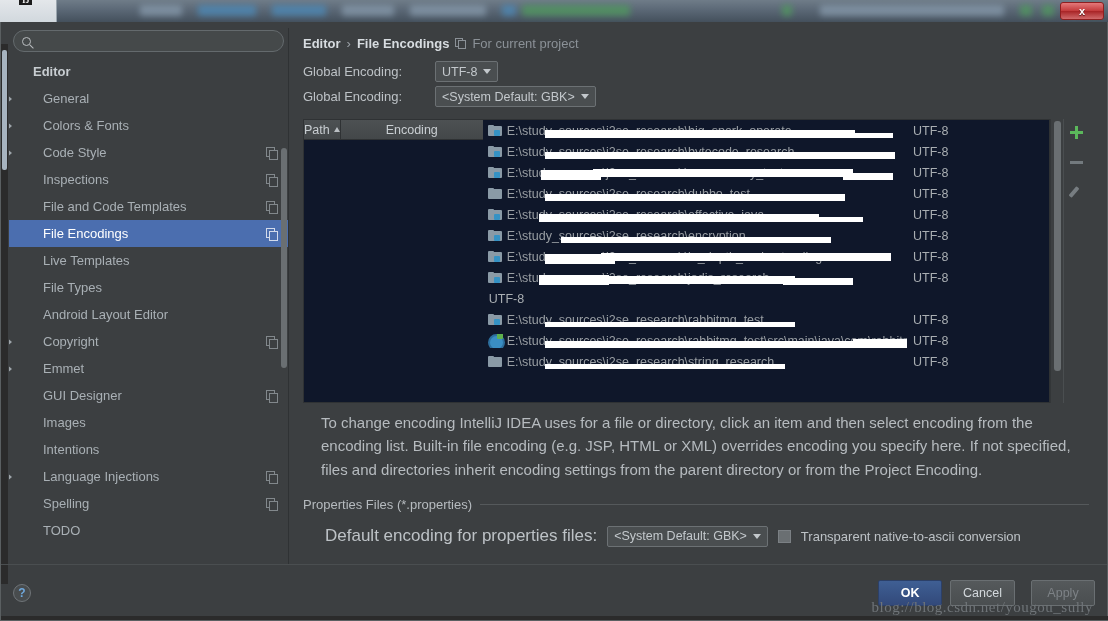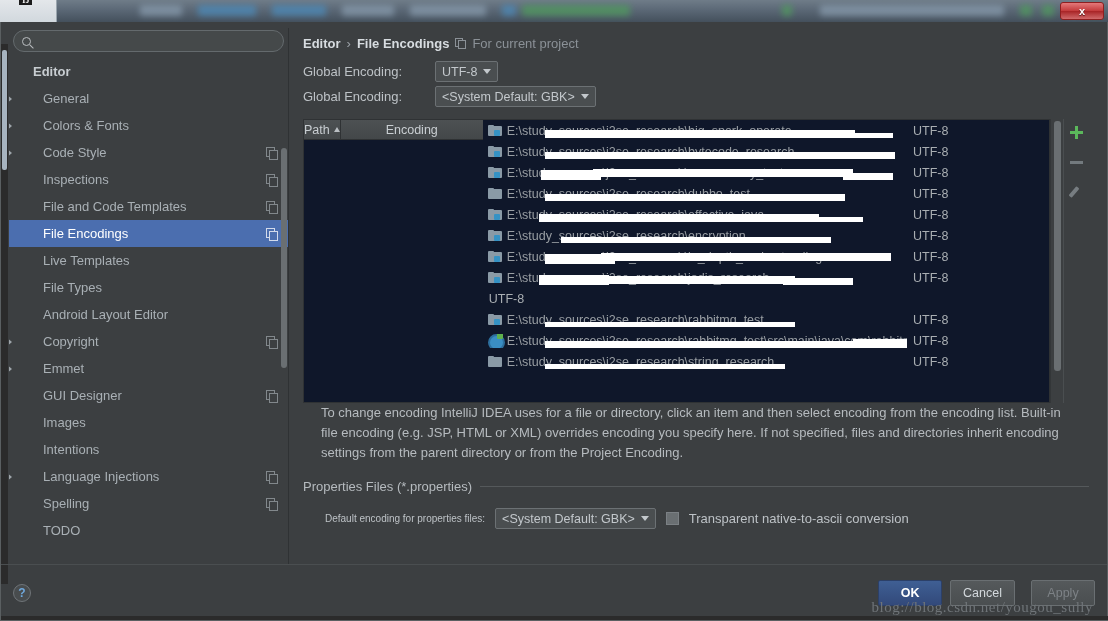--- a/index.html
+++ b/index.html
@@ -343,43 +343,43 @@
   }
   .pencil-ic::before {
     content: ""; position: absolute; left: 2px; top: 1px;
     width: 4px; height: 12px; background: #777d81;
     border-radius: 1px;
     transform: rotate(40deg);
   }
 
   
   #desc {
-    margin-top: 0;
-    font-size: 13px; line-height: 1.55;
+    margin-top: 8px;
+    font-size: 15px; line-height: 1.55;
     color: #b6bbbf;
     padding: 0 14px 0 18px;
   }
 
   
   #props {
     margin-top: 16px;
   }
   #props-legend {
     display: flex; align-items: center; gap: 8px;
     font-size: 13px; color: #b6bbbf;
   }
   #props-legend .rule {
     flex: 1; height: 1px; background: #55595b;
   }
   #props-row {
     margin-top: 14px;
     display: flex; align-items: center; gap: 10px;
     padding-left: 22px;
   }
-  #props-row .lbl { font-size: 10px; color: #bdc2c6; }
+  #props-row .lbl { font-size: 17px; color: #bdc2c6; }
   .checkbox {
     width: 13px; height: 13px;
     background: #6a6f72;
     border: 1px solid #7b8084;
     flex: none;
     cursor: pointer;
   }
   #chk-label { font-size: 13px; color: #bdc2c6; }
 
   

